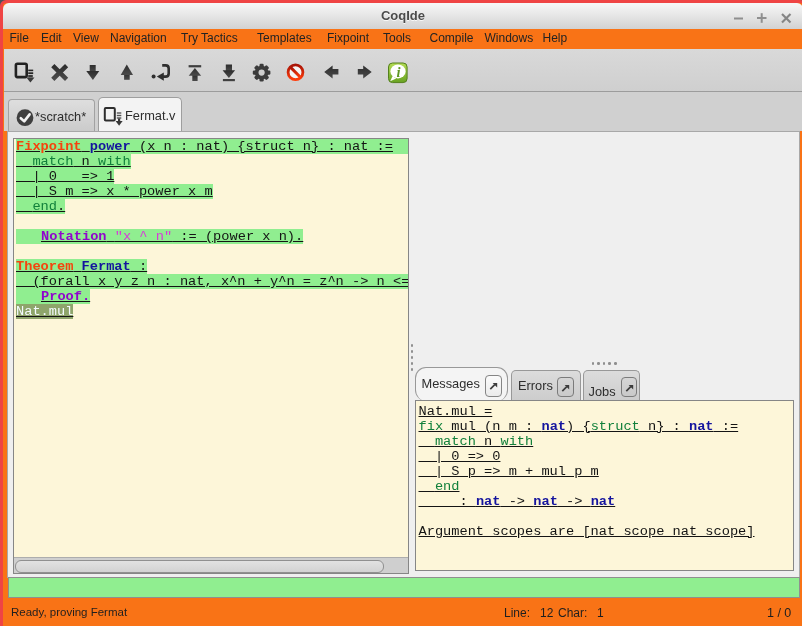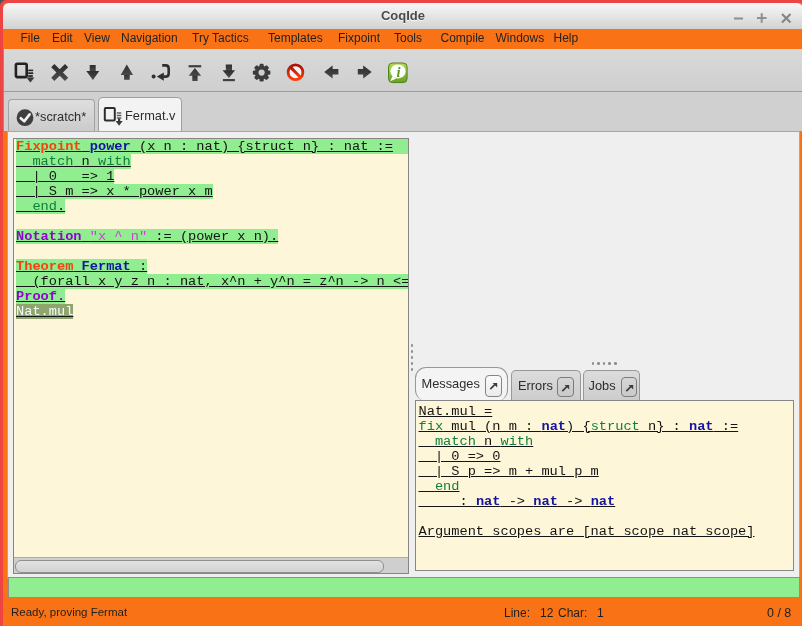--- a/index.html
+++ b/index.html
@@ -7,21 +7,21 @@
      font-family:"Liberation Sans", sans-serif;}
 .win{position:absolute;left:0;top:0;width:800px;height:624px;border:3px solid #ef4444;
      border-radius:6px 6px 2px 2px;background:#f97316;}
 
 .title{position:absolute;left:0;top:0;width:800px;height:26px;border-radius:6px 6px 0 0;
   background:linear-gradient(#f7f7f7,#e9e9e9 40%,#d2d2d2);}
 .title .t{position:absolute;left:0;top:5px;width:800px;text-align:center;
   font-weight:bold;font-size:13px;color:#4b4b4b;text-shadow:0 1px 0 rgba(255,255,255,.8);}
 
 .menu{position:absolute;top:28px;left:0;width:800px;height:16px;font-size:12px;color:#232323;}
-.menu span{position:absolute;top:0;margin-left:11px;}
+.menu span{position:absolute;top:0;}
 
 #tbar{position:absolute;left:0;top:46px;}
 
 .sep{position:absolute;left:1px;top:87.7px;width:798px;height:1.8px;background:#9c9c9c;}
 .tabbar{position:absolute;left:1px;top:89px;width:798px;height:39px;background:#d0d0d0;}
 .tab1{position:absolute;left:4.5px;top:96px;width:85.5px;height:30.5px;border:1px solid #a2a2a2;
   border-bottom:none;border-radius:4px 4px 0 0;background:linear-gradient(#dedede,#cbcbcb);}
 .tab2{position:absolute;left:95px;top:94px;width:81.5px;height:34.5px;border:1px solid #9e9e9e;
   border-bottom:none;border-radius:5px 5px 0 0;background:#f3f3f3;}
 .tablbl{position:absolute;font-size:12.8px;color:#2d2d2d;}
@@ -30,21 +30,21 @@
   border:1px solid #a8a8a8;}
 
 .pane{position:absolute;border:1px solid #868686;background:#fdf6d9;overflow:hidden;}
 #edit{left:9.5px;top:134.5px;width:394.5px;height:434.5px;}
 #goal{left:411.5px;top:134.5px;width:377.5px;height:220px;}
 #msg{left:412px;top:396.5px;width:377px;height:169px;}
 .code{position:absolute;font-family:"Liberation Mono",monospace;font-size:13.66px;
   line-height:15px;color:#141414;}
 .code div{height:15px;white-space:pre;text-decoration:underline;}
 b.o{color:#f5430d;} b.n{color:#14149e;} .g{color:#11803b;font-weight:normal;}
-b.p{color:#9104cd;} .s{color:#d83bd8;}
+b.p{color:#9104cd;padding-left:25px;} .s{color:#d83bd8;}
 .hl{background:#90ee90;}
 .olv{background:#8ea56b;color:#f4fbff;}
 
 .hsb{position:absolute;left:0;bottom:0;width:394.5px;height:15px;background:#cfcfcf;
   border-top:1px solid #adadad;}
 .hsb .th{position:absolute;left:1.5px;top:1.5px;width:367px;height:11px;border:1px solid #909090;
   border-radius:6px;background:linear-gradient(#e2e2e2,#d2d2d2);}
 
 .mtab{position:absolute;border:1px solid #989898;border-bottom:none;border-radius:5px 5px 0 0;}
 #tabM{left:412px;top:364px;width:91px;height:32.5px;background:#f4f4f4;border-radius:11px;}
@@ -218,21 +218,21 @@
         </svg></div>
   </div>
   <div class="mtab" id="tabE">
       <div class="l" style="left:6.5px;top:7px">Errors</div>
     <div class="popb popg" style="left:45.5px;top:6px;height:17.5px"><svg width="15" height="20">
           <path d="M4.3,13.2 L8.8,8.7" stroke="#3c3c3c" stroke-width="1.7" fill="none"></path>
           <polygon points="6.6,7 11.2,7 11.2,11.6" fill="#3c3c3c"></polygon>
         </svg></div>
   </div>
   <div class="mtab" id="tabJ">
-      <div class="l" style="left:5px;top:7px">Jobs</div>
+      <div class="l" style="left:5px;top:13px">Jobs</div>
     <div class="popb popg" style="left:37px;top:6px;height:17.5px"><svg width="15" height="20">
           <path d="M4.3,13.2 L8.8,8.7" stroke="#3c3c3c" stroke-width="1.7" fill="none"></path>
           <polygon points="6.6,7 11.2,7 11.2,11.6" fill="#3c3c3c"></polygon>
         </svg></div>
   </div>
 
   <div class="pane" id="msg">
     <div class="code" style="left:2.5px;top:3px">
 <div>Nat.mul =</div>
 <div><span class="g">fix</span> mul (n m : <b class="n">nat</b>) {<span class="g">struct</span> n} : <b class="n">nat</b> :=</div>
@@ -246,15 +246,15 @@
     </div>
   </div>
 
   <div class="pbar"></div>
   <div class="status">
     <span style="left:8px;font-size:11.5px">Ready, proving Fermat</span>
     <span style="left:501px">Line:</span>
       <span style="left:537px">12</span>
     <span style="left:555px">Char:</span>
       <span style="left:594px">1</span>
-    <span style="left:764px;font-size:12.5px">0 / 8</span>
+    <span style="left:764px;font-size:12.5px">1 / 0</span>
   </div>
 </div>
 
 </body></html>

